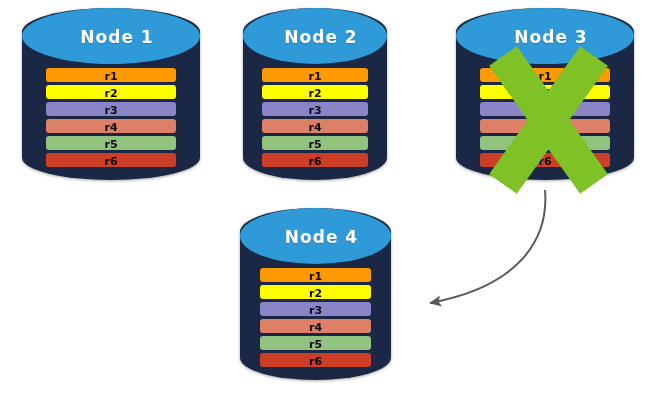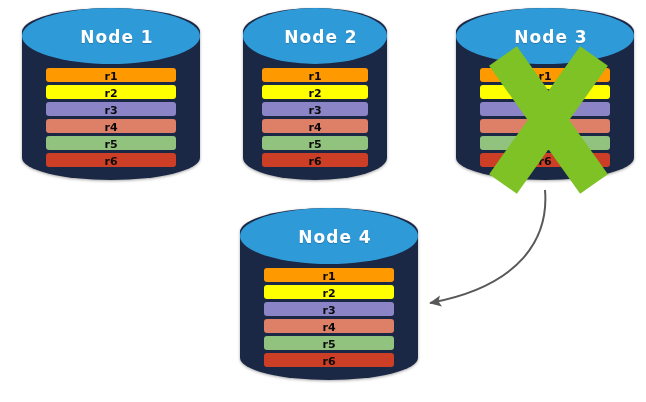--- a/index.html
+++ b/index.html
@@ -173,21 +173,21 @@
           <span class="row-label">r4</span>
         </div>
         <div class="row" style="background: rgb(145, 194, 126);">
           <span class="row-label">r5</span>
         </div>
         <div class="row" style="background: rgb(204, 63, 38);">
           <span class="row-label">r6</span>
         </div>
       </div>
     </div>
-    <div class="node" style="left: 240px; top: 208px; width: 178px; height: 172px;">
+    <div class="node" style="left: 240px; top: 208px; width: 151px; height: 172px;">
       <div class="node-body"></div>
       <div class="node-top">
         <span class="node-title">Node  4</span>
       </div>
       <div class="rows">
         <div class="row" style="background: rgb(255, 153, 0);">
           <span class="row-label">r1</span>
         </div>
         <div class="row" style="background: rgb(255, 255, 0);">
           <span class="row-label">r2</span>

